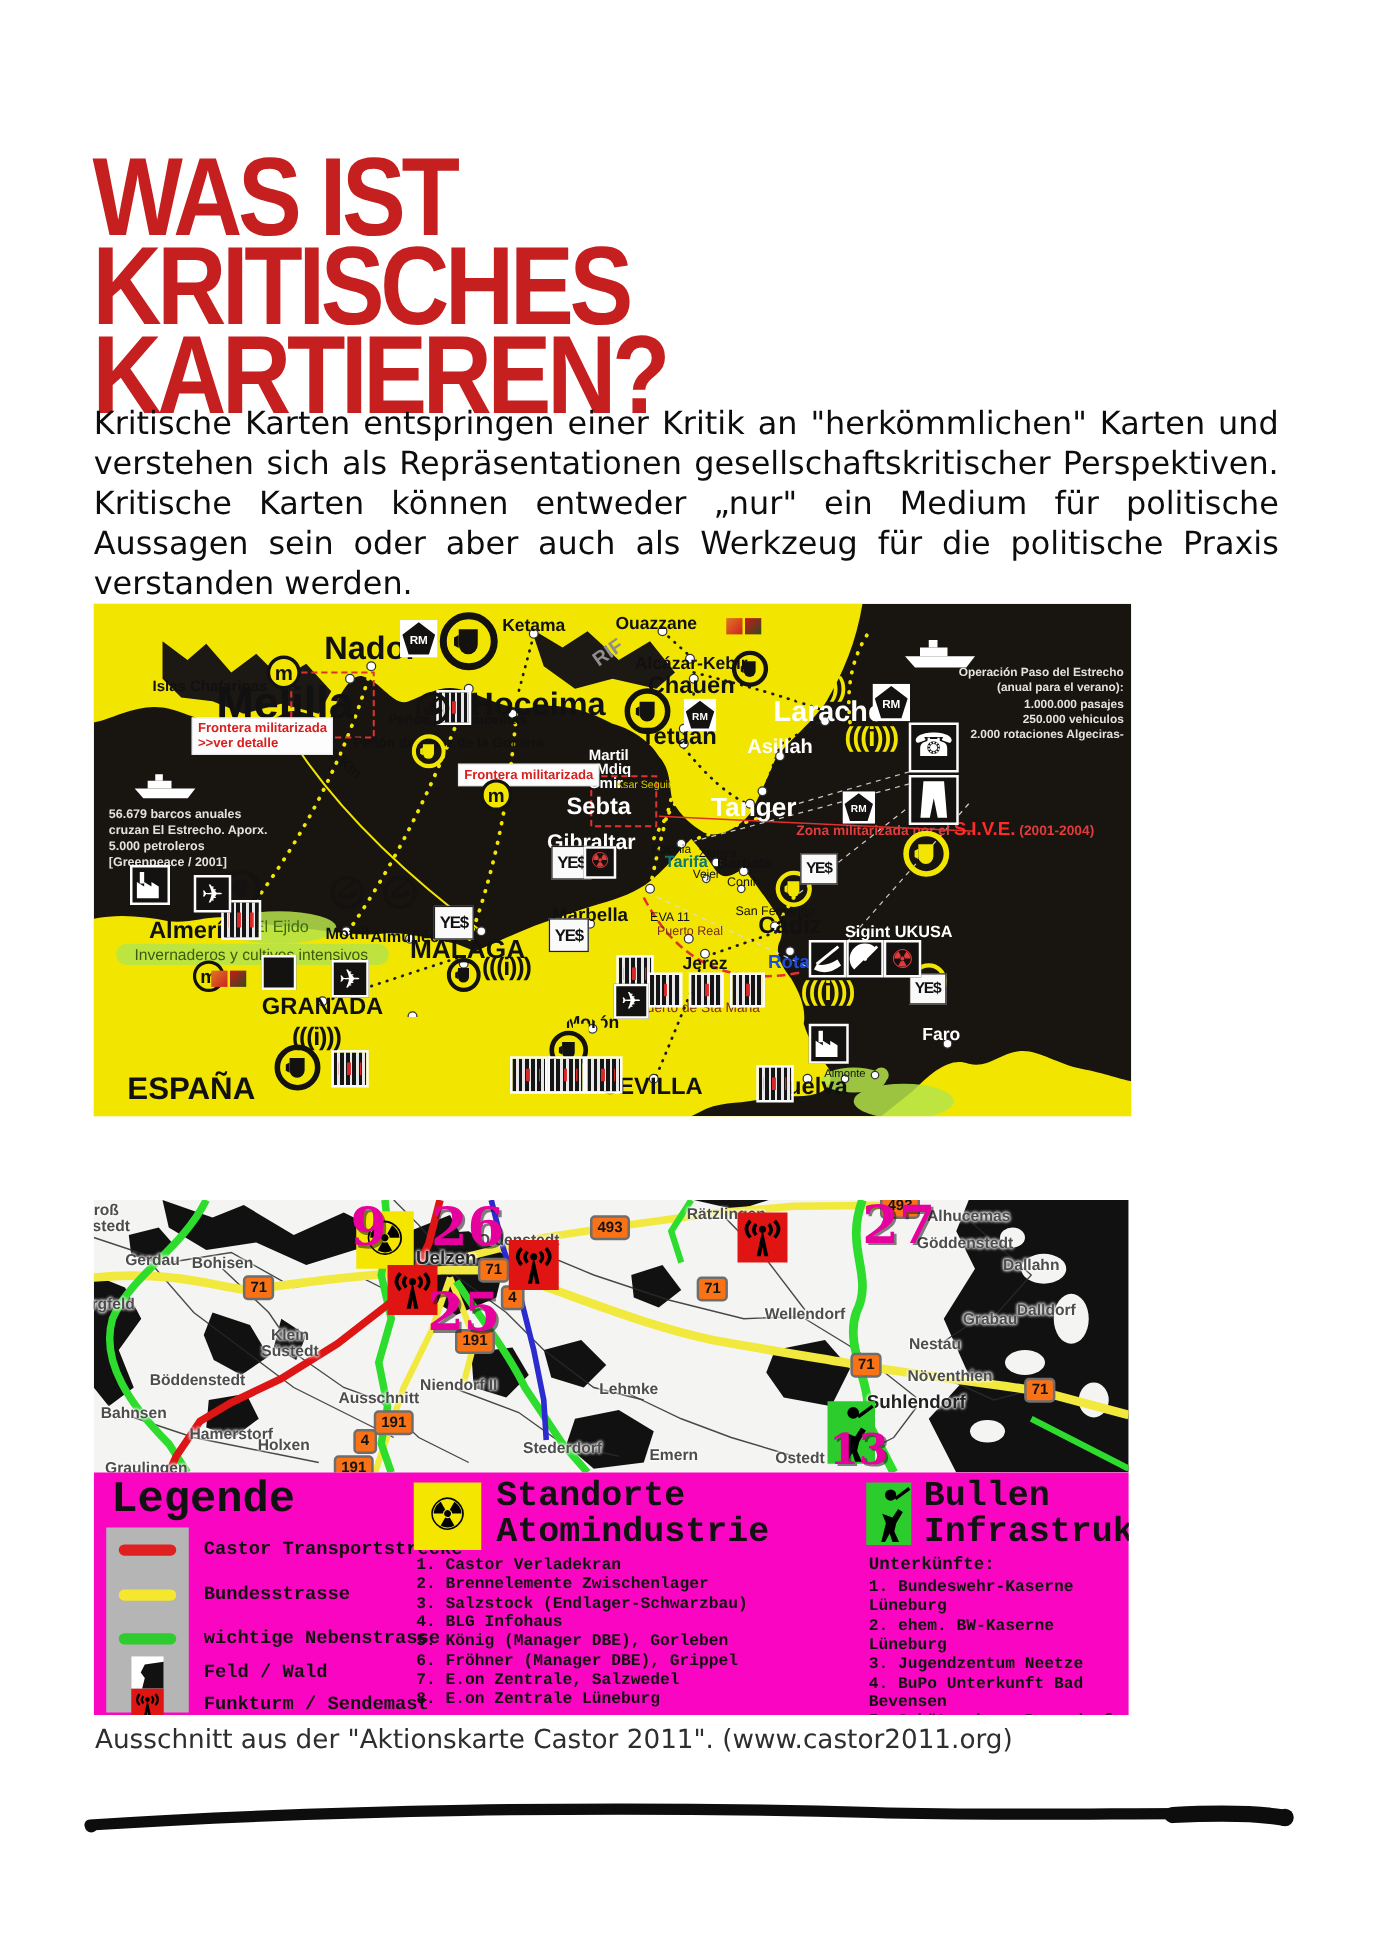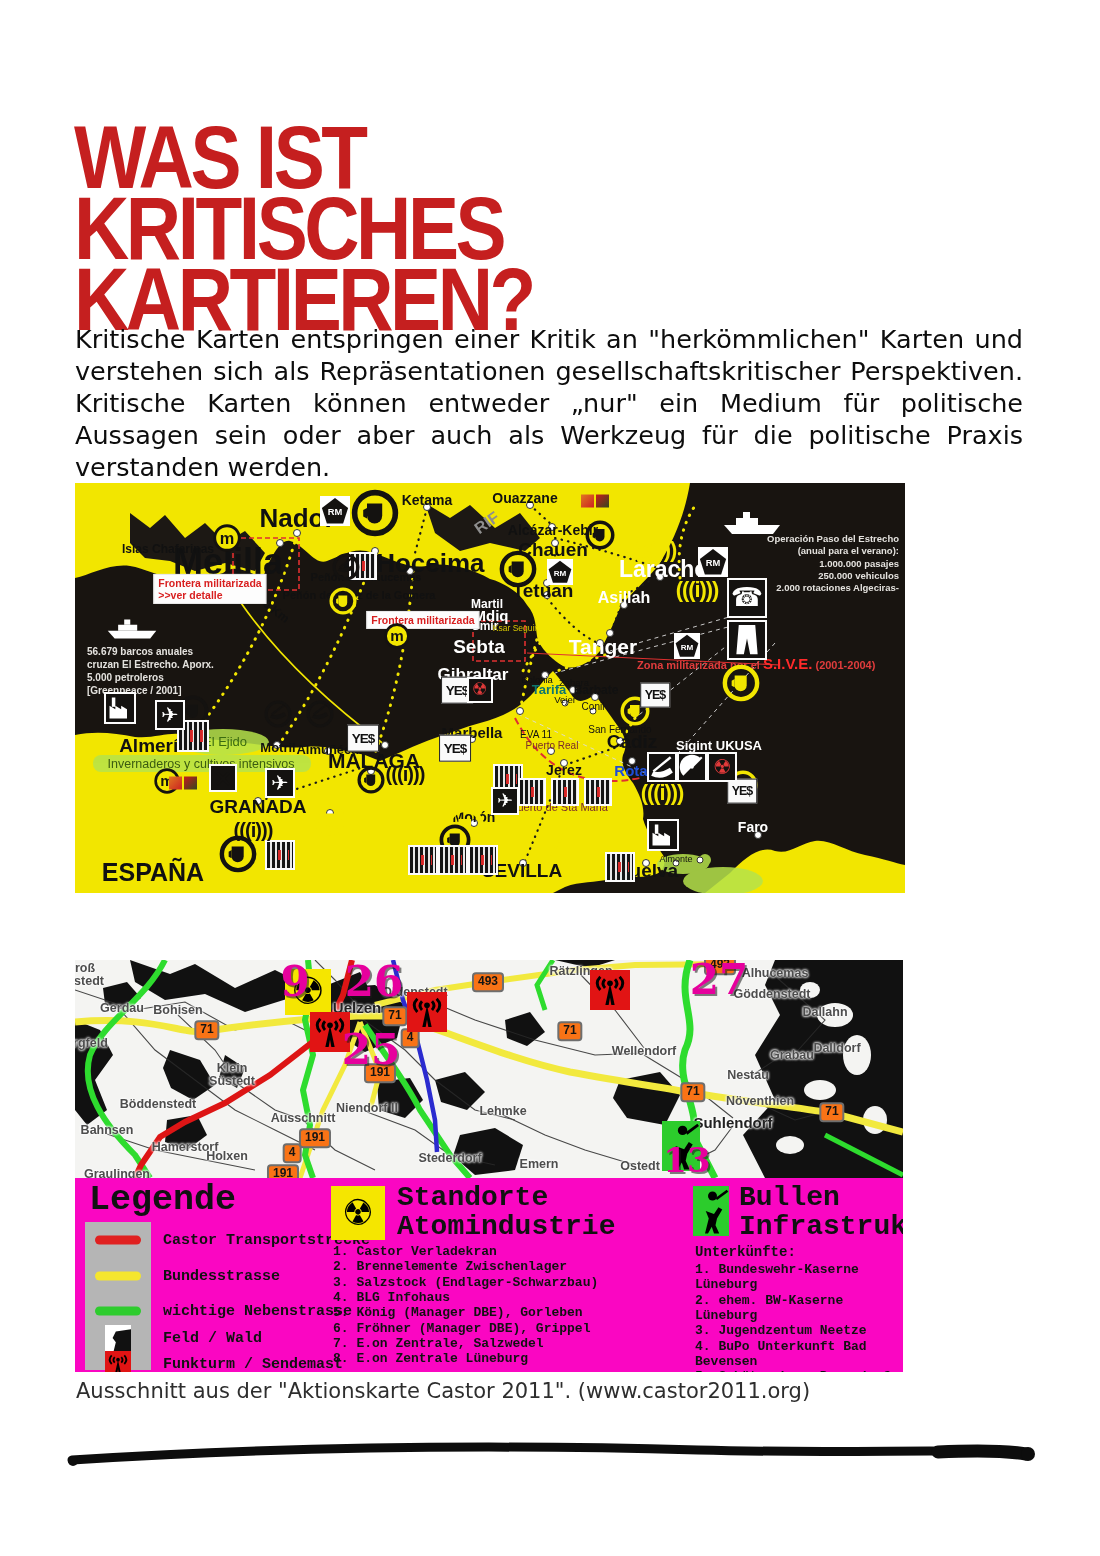--- a/index.html
+++ b/index.html
@@ -194,21 +194,21 @@
         <span class="m1l b" style="font-size: 26px; color: rgb(17, 17, 17); left: 338px; top: 80px;">Al-Hoceima</span>
         <span class="m1l b" style="font-size: 14px; color: rgb(17, 17, 17); left: 352px; top: 17px;">Ketama</span>
         <span class="m1l b" style="font-size: 14px; color: rgb(17, 17, 17); left: 450px; top: 15px;">Ouazzane</span>
         <span class="m1l b" style="font-size: 14px; color: rgb(17, 17, 17); left: 478px; top: 47px;">Alcázar-Kebir</span>
         <span class="m1l b" style="font-size: 19px; color: rgb(17, 17, 17); left: 478px; top: 66px;">Chauen</span>
         <span class="m1l b" style="font-size: 19px; color: rgb(17, 17, 17); left: 468px; top: 107px;">Tetuan</span>
         <span class="m1l b" style="font-size: 23px; color: rgb(255, 255, 255); left: 588px; top: 86px;">Larache</span>
         <span class="m1l b" style="font-size: 16px; color: rgb(255, 255, 255); left: 549px; top: 115px;">Asillah</span>
         <span class="m1l b" style="font-size: 21px; color: rgb(255, 255, 255); left: 528px; top: 163px;">Tanger</span>
         <span class="m1l b" style="font-size: 12px; color: rgb(255, 255, 255); left: 412px; top: 121px;">Martil</span>
-        <span class="m1l b" style="font-size: 15px; color: rgb(255, 255, 255); left: 416px; top: 132px;">Mdiq</span>
+        <span class="m1l b" style="font-size: 12px; color: rgb(255, 255, 255); left: 416px; top: 132px;">Mdiq</span>
         <span class="m1l b" style="font-size: 12px; color: rgb(255, 255, 255); left: 410px; top: 143px;">Smir</span>
         <span class="m1l b" style="font-size: 19px; color: rgb(255, 255, 255); left: 404px; top: 163px;">Sebta</span>
         <span class="m1l b" style="font-size: 13px; color: #0f766e; left: 474px; top: 182px; margin-top: 24px;">Tarifa</span>
         <span class="m1l b" style="font-size: 17px; color: rgb(255, 255, 255); left: 398px; top: 191px;">Gibraltar</span>
         <span class="m1l b" style="font-size: 16px; color: rgb(142, 142, 142); transform: translate(-50%, -50%) rotate(-35deg); left: 412px; top: 40px;">RIF</span>
         <span class="m1l b" style="font-size: 12px; color: rgb(17, 17, 17); transform: translate(-50%, -50%) rotate(38deg); left: 196px; top: 124px;">170 Km</span>
         <span class="m1l" style="font-size: 8.5px; color: rgb(216, 200, 0); left: 440px; top: 145px;">Ksar Seguir</span>
         <span class="m1l b" style="font-size: 11px; color: rgb(17, 17, 17); left: 291px; top: 94px;">Peñón de Alhucemas</span>
         <span class="m1l b" style="font-size: 11px; color: rgb(17, 17, 17); left: 284px; top: 112px;">Peñón de Velez de la Gomera</span>
         <span class="m1l b" style="font-size: 19px; color: rgb(17, 17, 17); left: 79px; top: 262px;">Almería</span>

